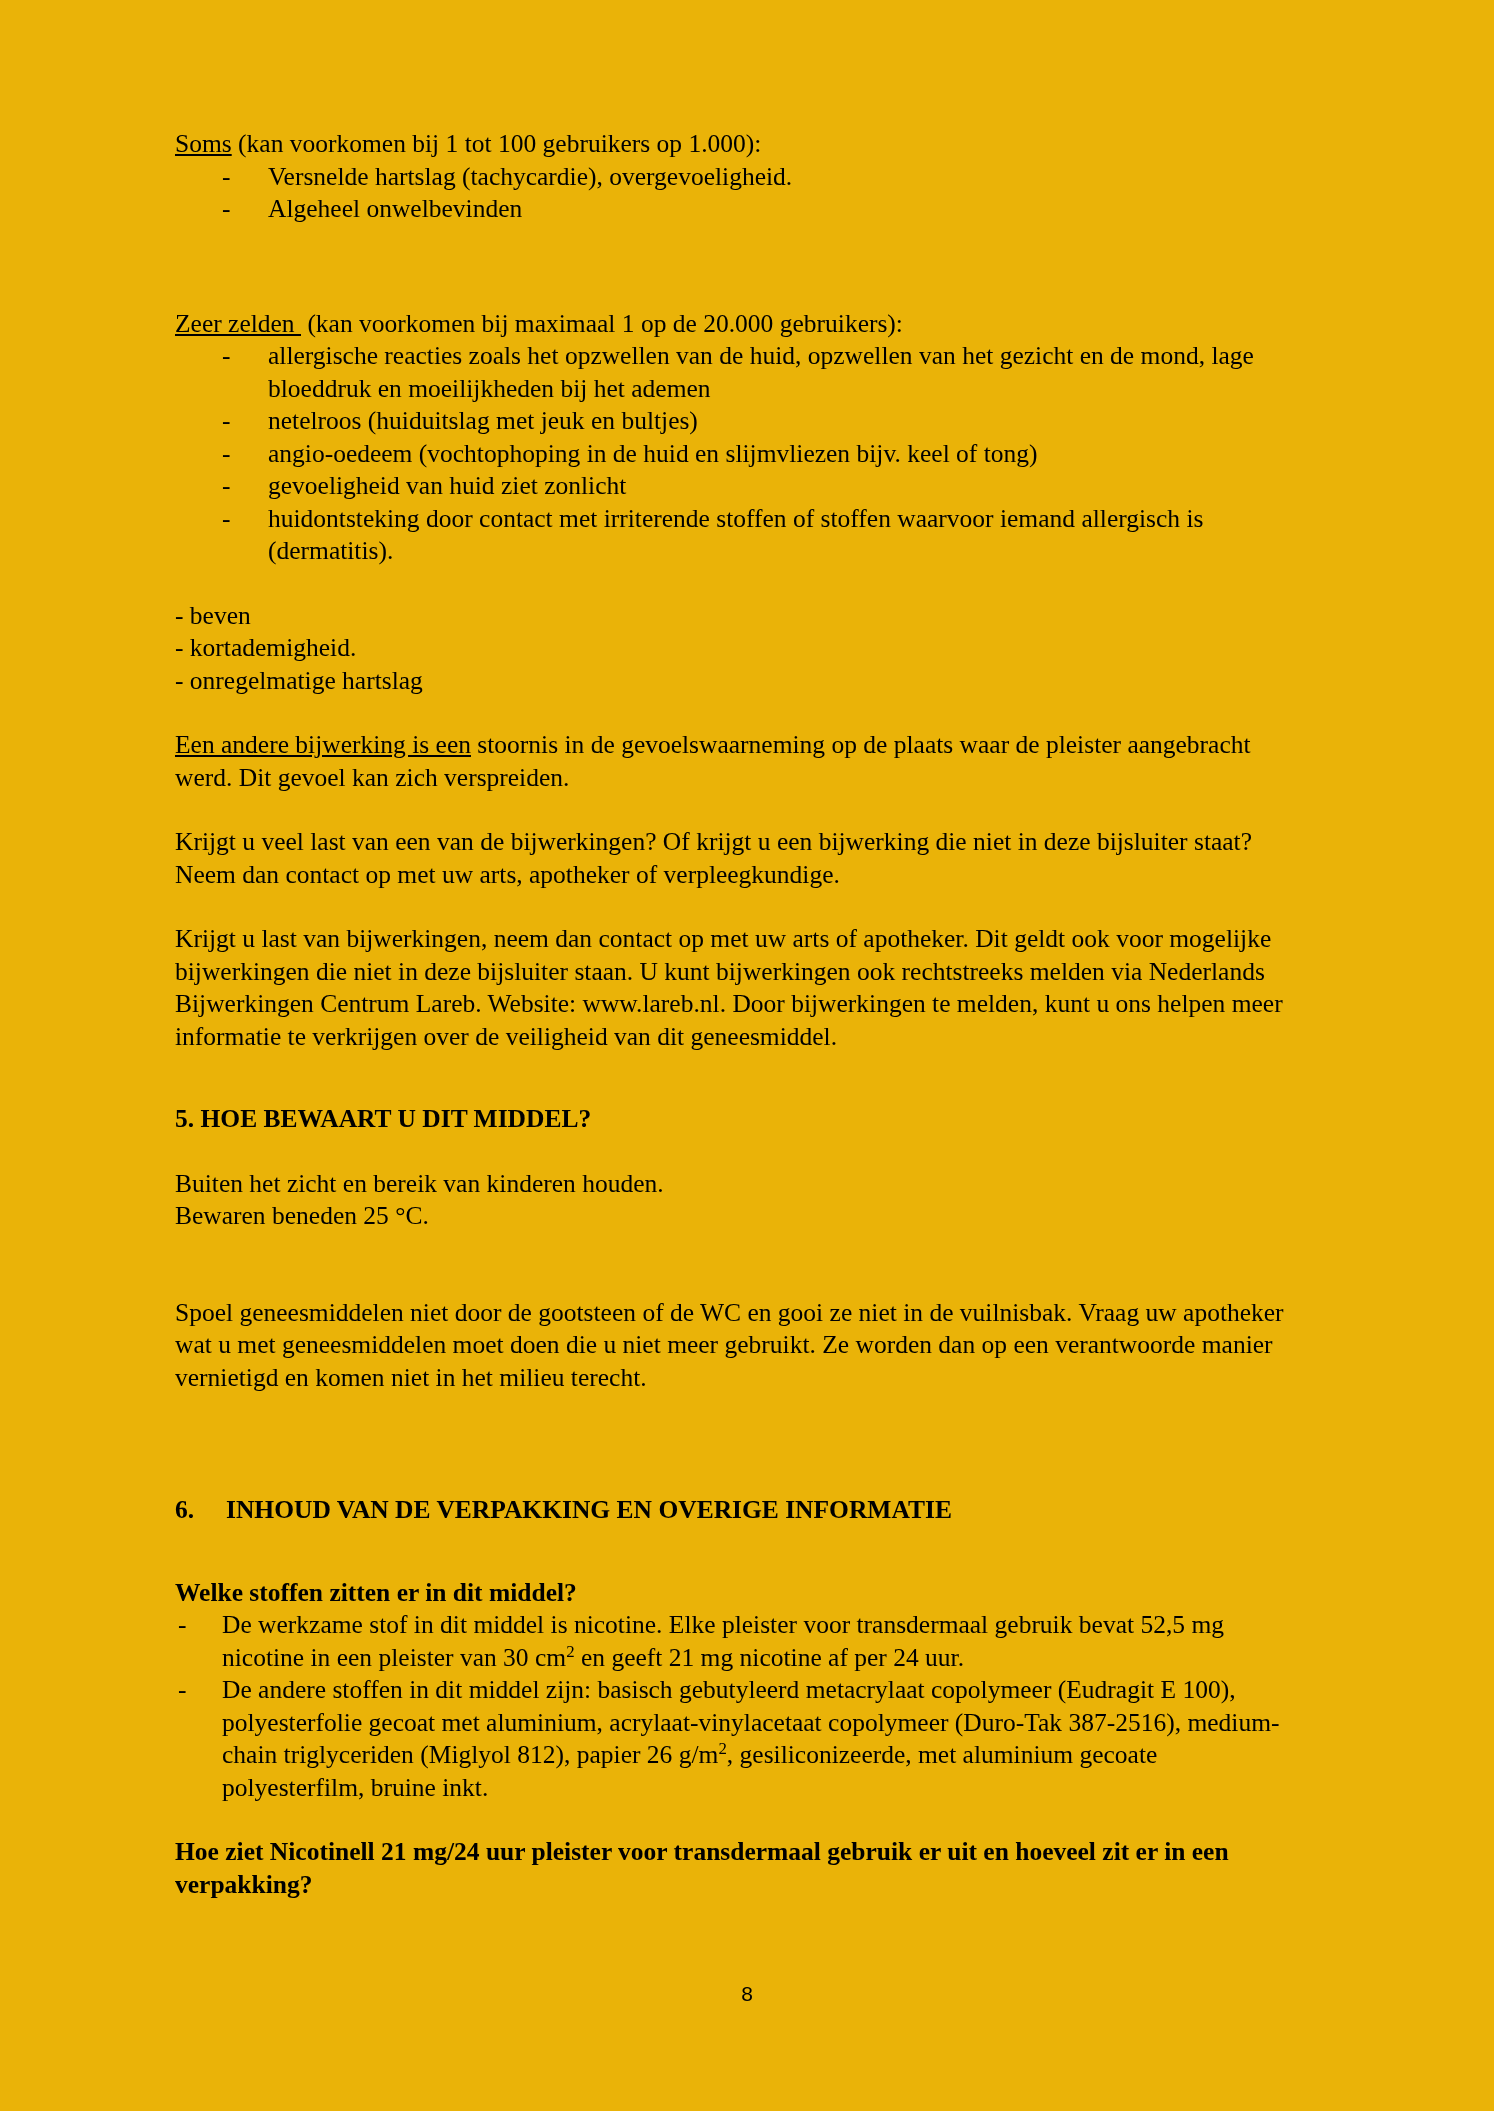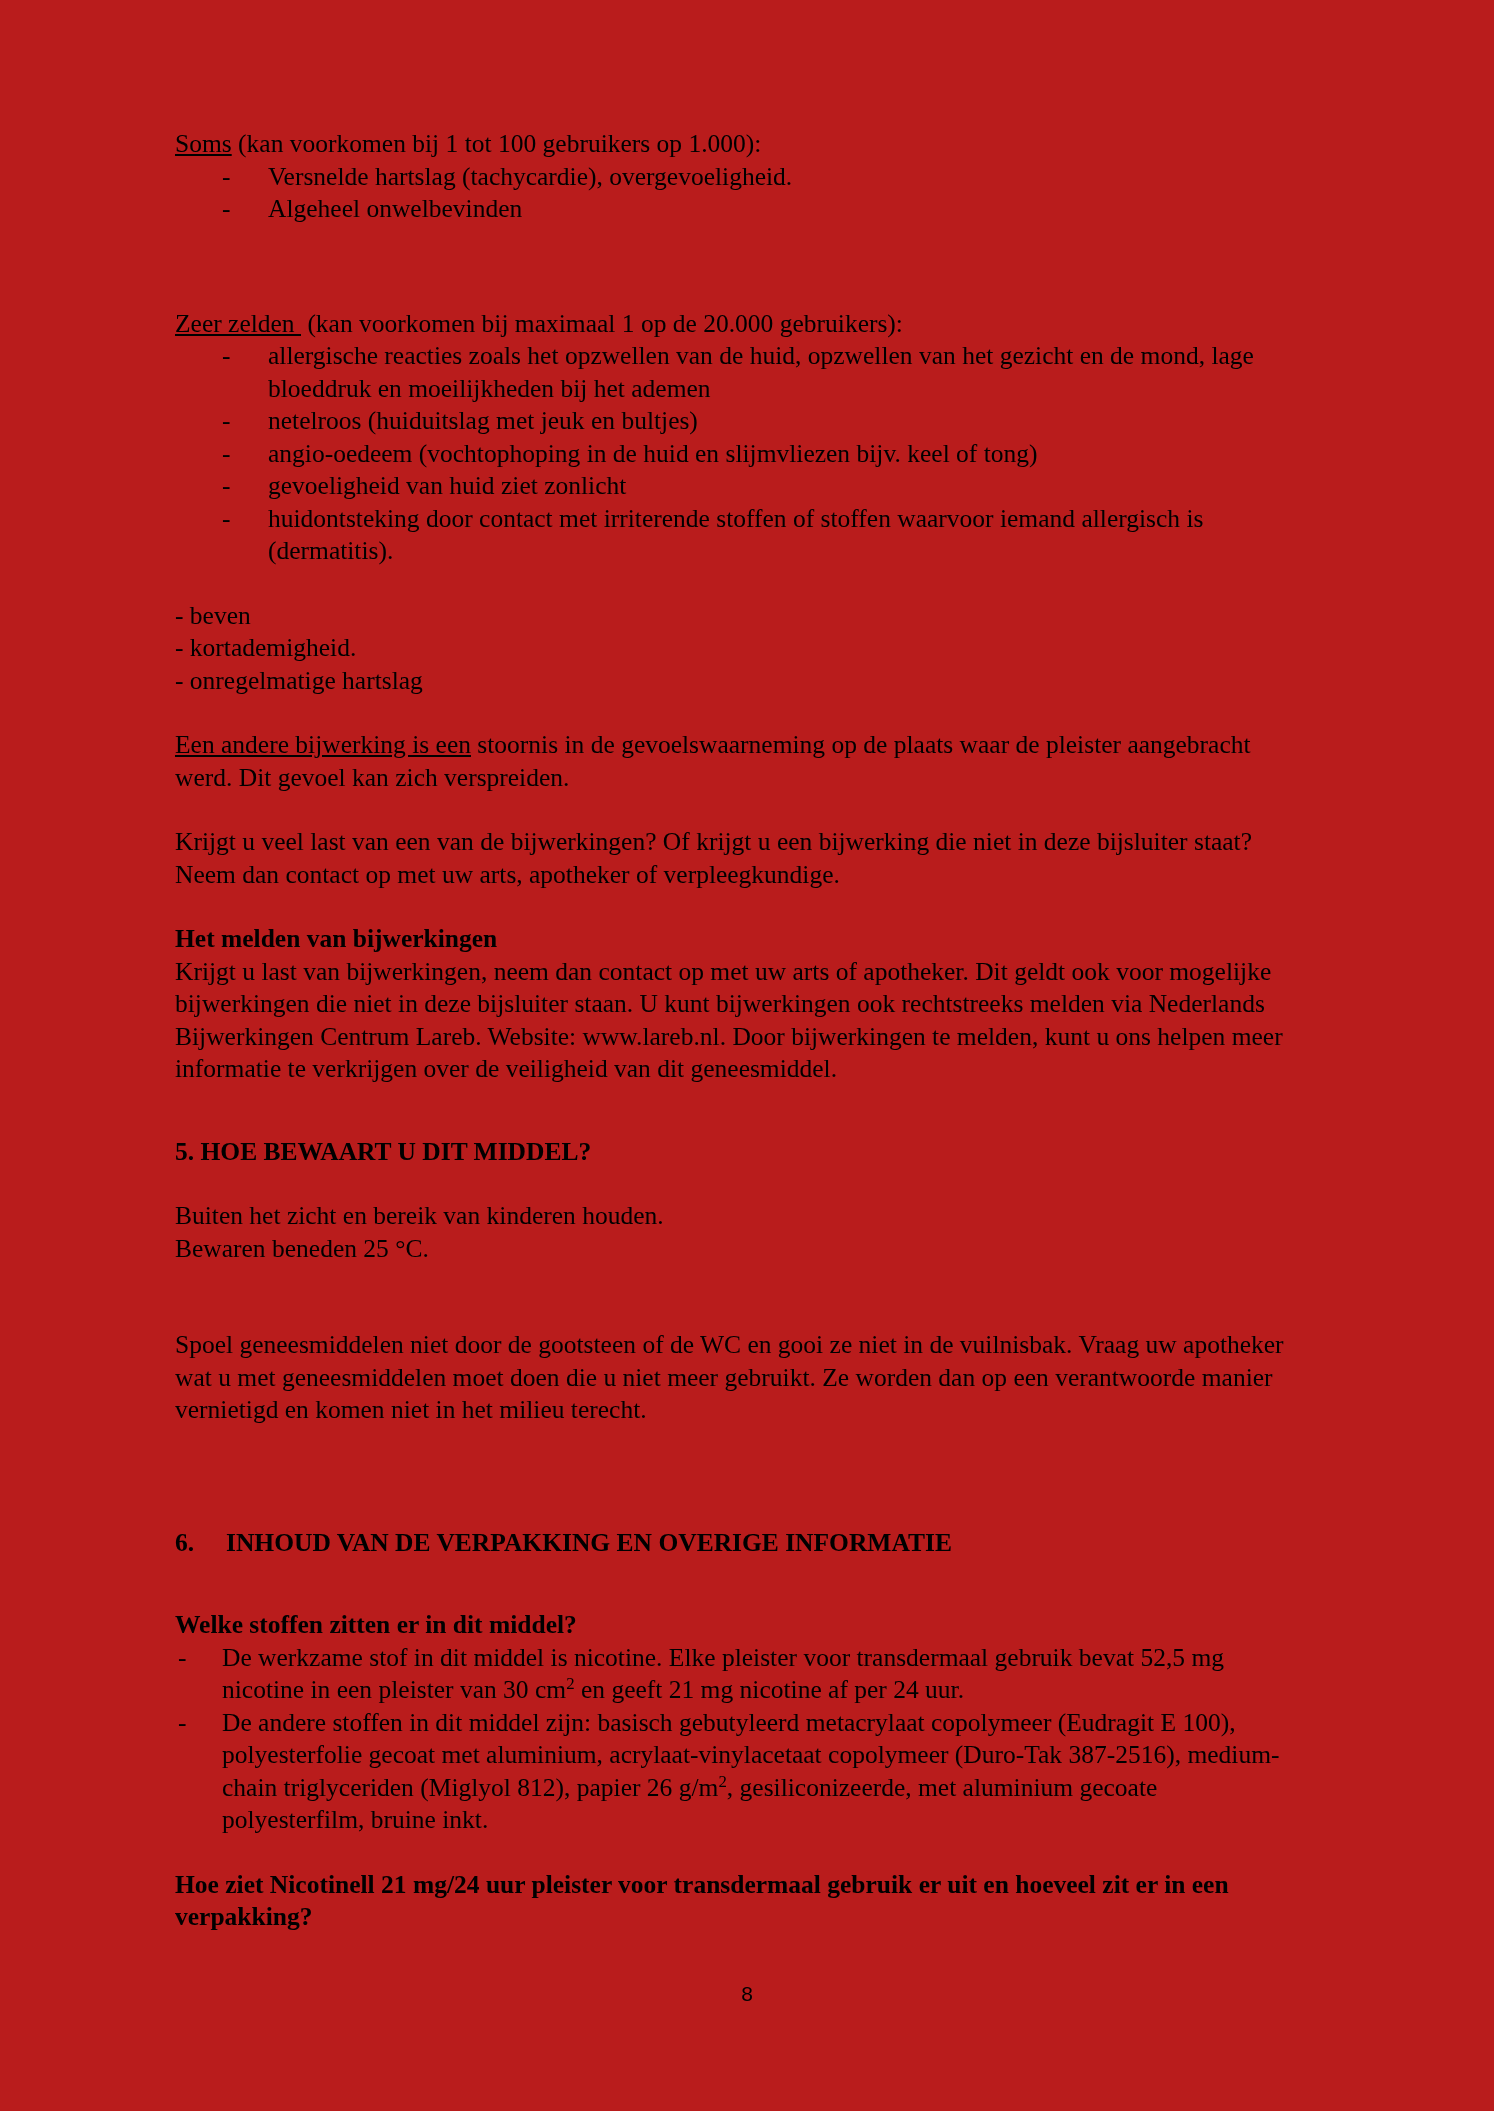--- a/index.html
+++ b/index.html
@@ -8,21 +8,21 @@
     background: #ffffff;
   }
   body {
     font-family: "Liberation Serif", "DejaVu Serif", serif;
     color: #000000;
   }
   .page {
     position: relative;
     width: 1494px;
     height: 2111px;
-    background: #b91c1c;
+    background: #eab308;
     box-sizing: border-box;
     overflow: hidden;
   }
   .content {
     position: absolute;
     left: 175px;
     top: 128px;
     width: 1110px;
   }
   .ln {
@@ -117,21 +117,20 @@
     <div class="gap-sm"></div>
 
     <div class="ln para"><span class="u">Een andere bijwerking is een</span><span> stoornis in de gevoelswaarneming op de plaats waar de pleister aangebracht werd. Dit gevoel kan zich verspreiden.</span></div>
 
     <div class="gap-sm"></div>
 
     <div class="ln para">Krijgt u veel last van een van de bijwerkingen? Of krijgt u een bijwerking die niet in deze bijsluiter staat? Neem dan contact op met uw arts, apotheker of verpleegkundige.</div>
 
     <div class="gap-sm"></div>
 
-    <div class="ln para b">Het melden van bijwerkingen</div>
     <div class="ln para">Krijgt u last van bijwerkingen, neem dan contact op met uw arts of apotheker. Dit geldt ook voor mogelijke bijwerkingen die niet in deze bijsluiter staan. U kunt bijwerkingen ook rechtstreeks melden via Nederlands Bijwerkingen Centrum Lareb. Website: www.lareb.nl. Door bijwerkingen te melden, kunt u ons helpen meer informatie te verkrijgen over de veiligheid van dit geneesmiddel.</div>
 
     <div class="gap-md"></div>
 
     <div class="ln para b">5. HOE BEWAART U DIT MIDDEL?</div>
 
     <div class="gap-sm"></div>
 
     <div class="ln para">Buiten het zicht en bereik van kinderen houden.</div>
     <div class="ln para">Bewaren beneden 25 °C.</div>

